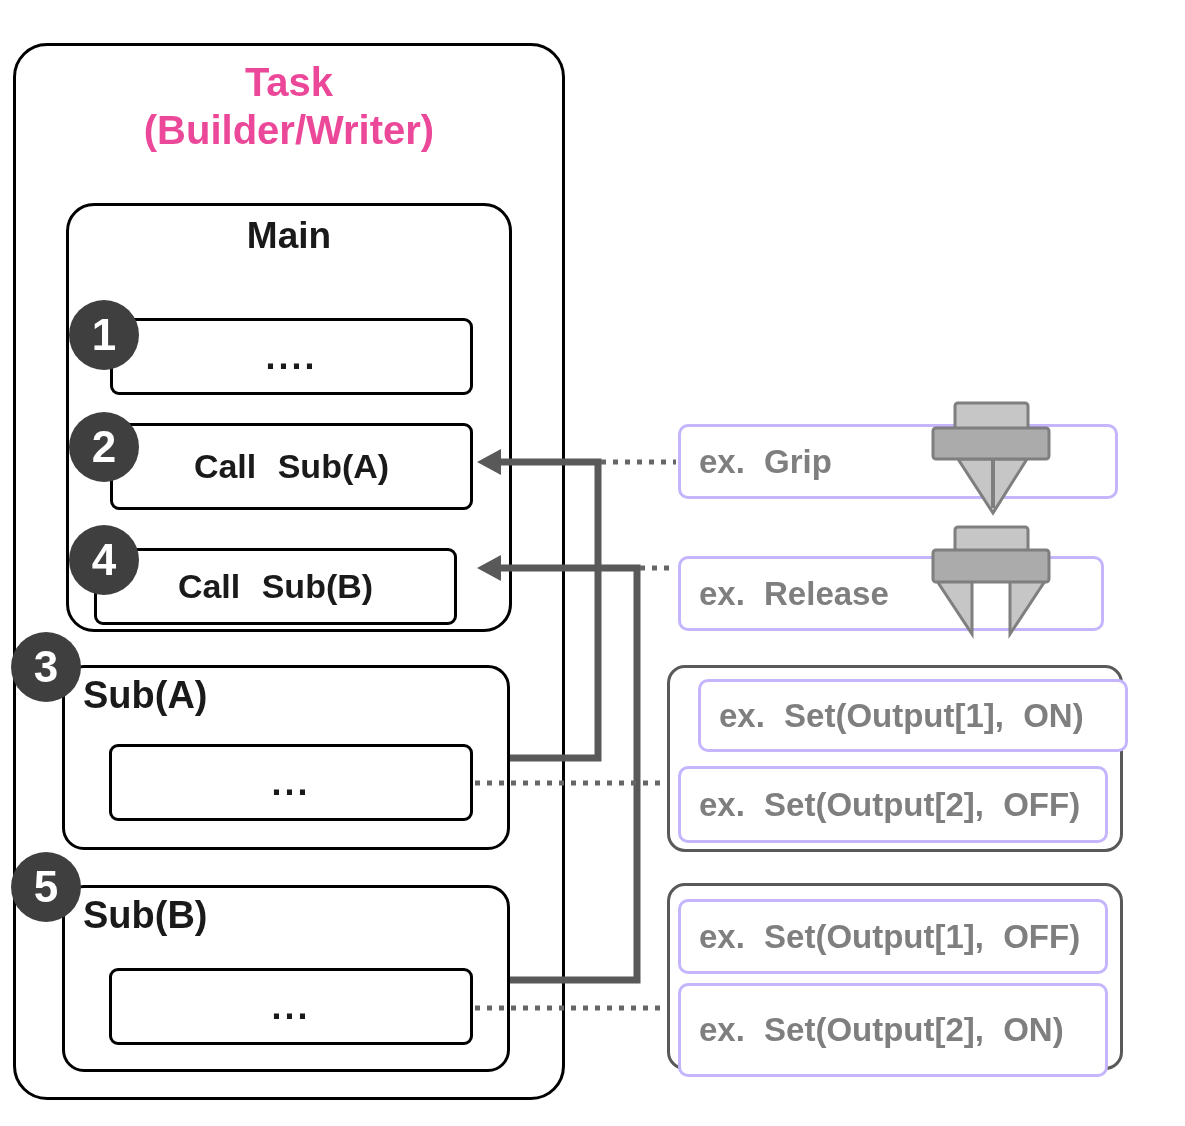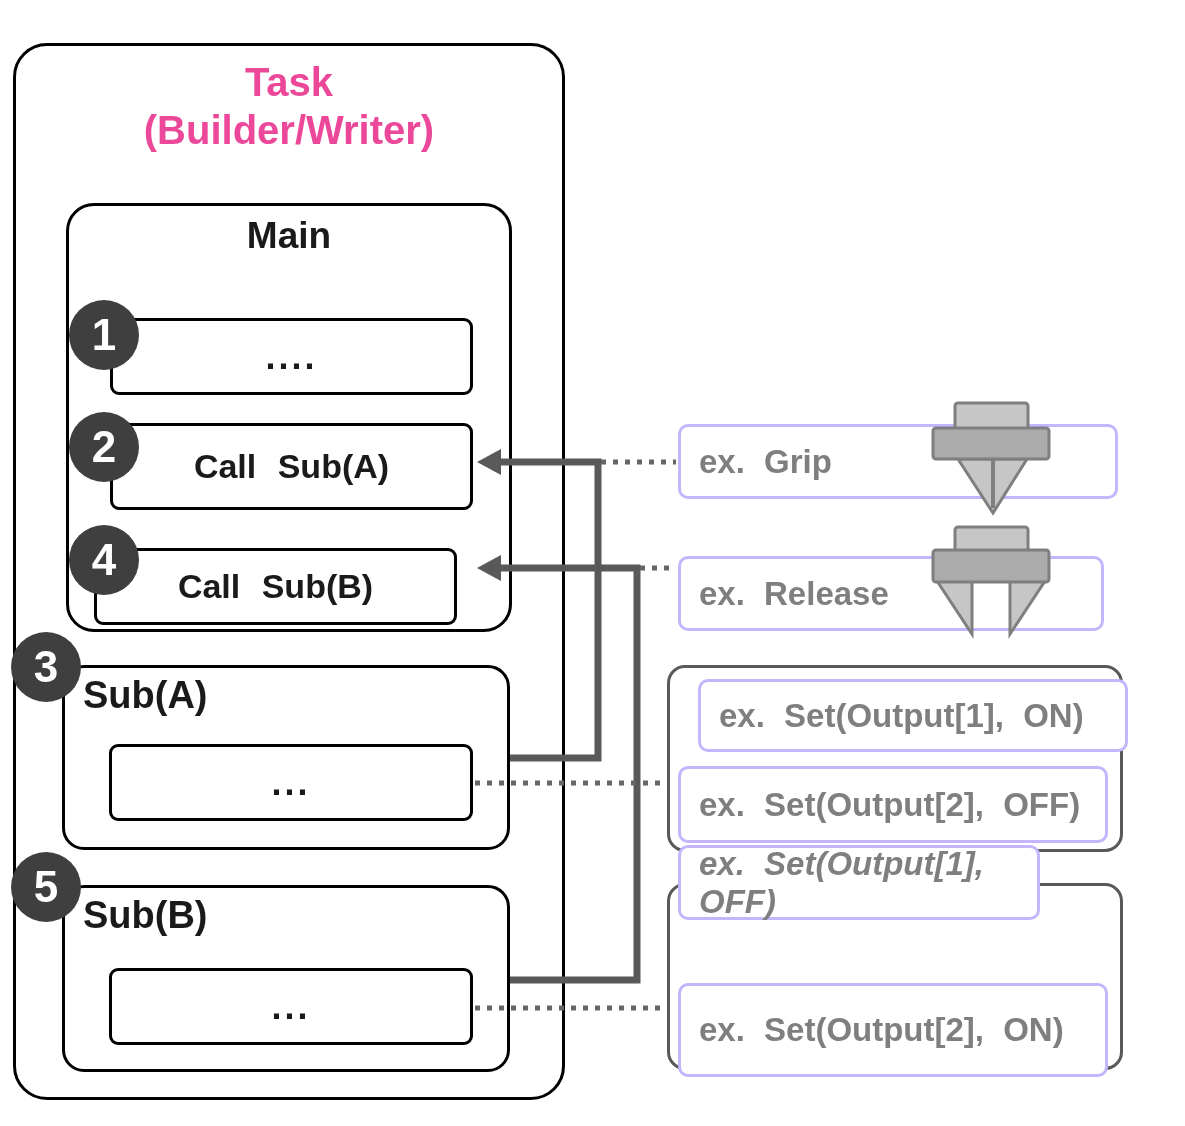--- a/index.html
+++ b/index.html
@@ -44,21 +44,21 @@
     border-radius:10px;display:flex;align-items:center;color:#7f7f7f;
     font-size:33px;word-spacing:10px;padding-left:18px;z-index:1;}
   .grip-box{left:678px;top:424px;width:440px;height:75px;}
   .release-box{left:678px;top:556px;width:426px;height:75px;}
   .ex-group{position:absolute;background:#ffffff;border:3px solid #595959;box-sizing:border-box;
     border-radius:18px;z-index:1;}
   .group1{left:667px;top:665px;width:456px;height:187px;}
   .group2{left:667px;top:883px;width:456px;height:187px;}
   .g1i1{left:678px;top:679px;width:430px;height:73px;margin-left:20px;}
   .g1i2{left:678px;top:766px;width:430px;height:77px;}
-  .g2i1{left:678px;top:845px;width:362px;height:75px;font-style:italic;}
+  .g2i1{left:678px;top:899px;width:430px;height:75px;}
   .g2i2{left:678px;top:983px;width:430px;height:94px;}
   
   .overlay{position:absolute;left:0;top:0;z-index:3;pointer-events:none;}
 </style>
 </head>
 <body>
 
 <div class="canvas">
 
   <div class="box task-box"></div>

